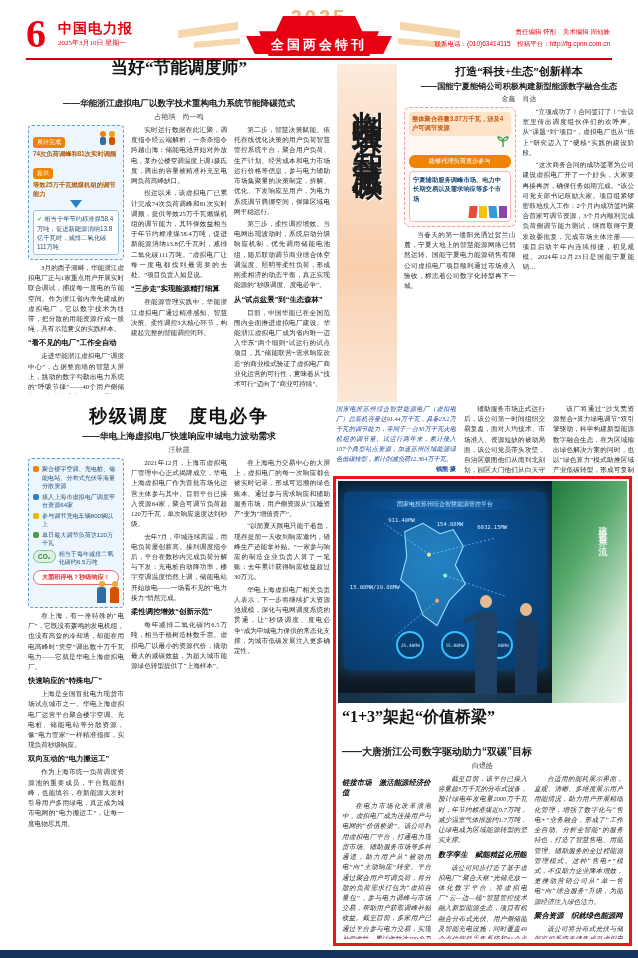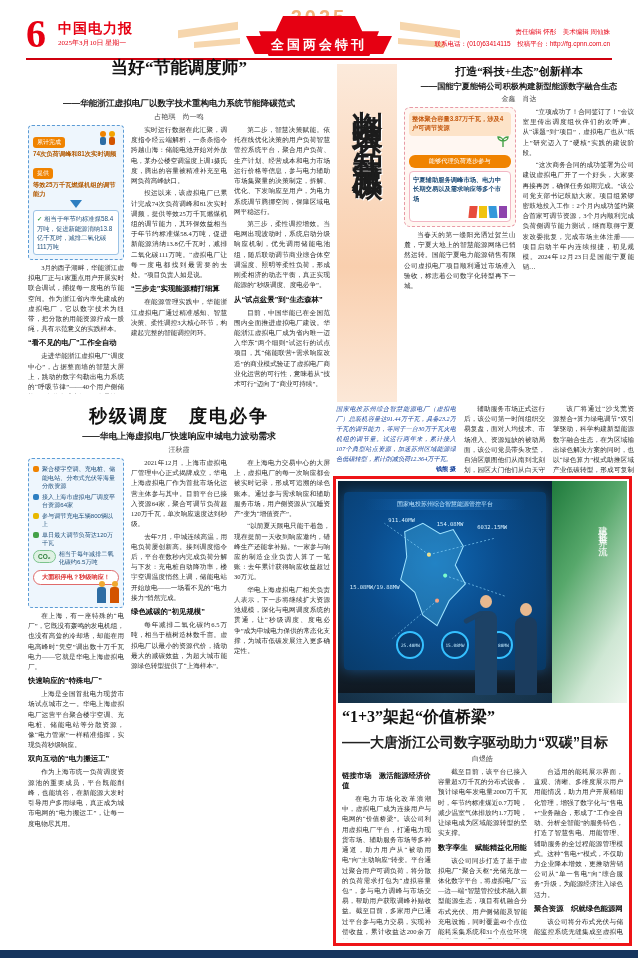--- a/index.html
+++ b/index.html
@@ -260,21 +260,21 @@
             <p class="bp">在上海，有一座特殊的“电厂”，它既没有轰鸣的发电机组，也没有高耸的冷却塔，却能在用电高峰时“凭空”调出数十万千瓦电力——它就是华电上海虚拟电厂。</p>
             <div class="subhead">快速响应的“特殊电厂”</div>
             <p class="bp">上海是全国首批电力现货市场试点城市之一。华电上海虚拟电厂运营平台聚合楼宇空调、充电桩、储能电站等分散资源，像“电力管家”一样精准指挥，实现负荷秒级响应。</p>
             <div class="subhead">双向互动的“电力搬运工”</div>
             <p class="bp">作为上海市统一负荷调度资源池的重要成员，平台既能削峰，也能填谷，在新能源大发时引导用户多用绿电，真正成为城市电网的“电力搬运工”，让每一度电物尽其用。</p>
           </div>
       </div>
       <div class="col">
           <p class="bp">2021年12月，上海市虚拟电厂管理中心正式揭牌成立，华电上海虚拟电厂作为首批市场化运营主体参与其中。目前平台已接入资源64家，聚合可调节负荷超120万千瓦，单次响应速度达到秒级。</p>
           <p class="bp">去年7月，申城连续高温，用电负荷屡创新高。接到调度指令后，平台在数秒内完成负荷分解与下发：充电桩自动降功率，楼宇空调温度悄然上调，储能电站开始放电——一场看不见的“电力接力”悄然完成。</p>
-          <div class="subhead">绿色减碳的“初见规模”</div>
+          <div class="subhead">柔性调控增效“创新示范”</div>
           <p class="bp">每年减排二氧化碳约6.5万吨，相当于植树造林数千亩。虚拟电厂以最小的资源代价，撬动最大的减碳效益，为超大城市能源绿色转型提供了“上海样本”。</p>
         </div>
       <div class="col">
           <p class="bp">在上海电力交易中心的大屏上，虚拟电厂的每一次响应都会被实时记录，形成可追溯的绿色账本。通过参与需求响应和辅助服务市场，用户侧资源从“沉睡资产”变为“增值资产”。</p>
           <p class="bp">“以前夏天限电只能干着急，现在提前一天收到响应邀约，错峰生产还能拿补贴。”一家参与响应的制造企业负责人算了一笔账：去年累计获得响应收益超过30万元。</p>
           <p class="bp">华电上海虚拟电厂相关负责人表示，下一步将继续扩大资源池规模，深化与电网调度系统的贯通，让“秒级调度、度电必争”成为申城电力保供的常态化支撑，为城市低碳发展注入更多确定性。</p>
         </div>
     </div>
   </div>
 
@@ -307,23 +307,23 @@
           <span class="warm"></span>
       </div>
       <div class="worker" style="left:60%;height:100px;">
         <span class="wbody" style="height:78px;background:#1b3c5e;"></span>
           <span class="whead"></span>
       </div>
     </div>
 
     <div class="a4wrap">
       <div class="a-title" style="font-size:16px;text-align:left;">“1+3”架起“价值桥梁”</div>
-      <div class="a-sub" style="font-size:14px;text-align:left;margin-top:6px;">——大唐浙江公司数字驱动助力“双碳”目标</div>
+      <div class="a-sub" style="font-size:10px;text-align:left;margin-top:17px;">——大唐浙江公司数字驱动助力“双碳”目标</div>
       <div class="a-by">白煜皓</div>
-      <div class="cols" style="height:178px;">
+      <div class="cols" style="height:178px;font-style:italic;">
         <div class="col">
             <div class="subhead">链接市场　激活能源经济价值</div>
             <p class="bp">在电力市场化改革浪潮中，虚拟电厂成为连接用户与电网的“价值桥梁”。该公司利用虚拟电厂平台，打通电力现货市场、辅助服务市场等多种通道，助力用户从“被动用电”向“主动响应”转变。平台通过聚合用户可调负荷，将分散的负荷需求打包为“虚拟容量包”，参与电力调峰与市场交易，帮助用户获取调峰补贴收益。截至目前，多家用户已通过平台参与电力交易，实现补偿收益，累计收益达200余万元。</p>
           </div>
         <div class="col">
             <p class="bp">截至目前，该平台已接入容量超3万千瓦的分布式设备，预计绿电年发电量2000万千瓦时，年节约标准煤近0.7万吨，减少温室气体排放约1.7万吨，让绿电成为区域能源转型的坚实支撑。</p>
             <div class="subhead">数字孪生　赋能精益化用能</div>
             <p class="bp">该公司同步打造了基于虚拟电厂“聚合天枢”光储充放一体化数字平台，将虚拟电厂“云—边—端”智慧管控技术融入新型能源生态，项目有机融合分布式光伏、用户侧储能及智能充电设施，同时覆盖49个点位能耗采集系统和31个点位环境监测系统网络。通过统一调度平台，构建起具备自主决策能力的微电网，成功实现削峰填谷、绿电消纳、电能质量优化及用能安全保障等核心功能，并运用三维建模技术打造数字孪生系统，形成虚实联动的“智慧大脑”，使管理人员可远程监控并精准调控设备参数，助力园区实现能耗精细化管理与电力市场供需匹配。</p>
           </div>
         <div class="col">

